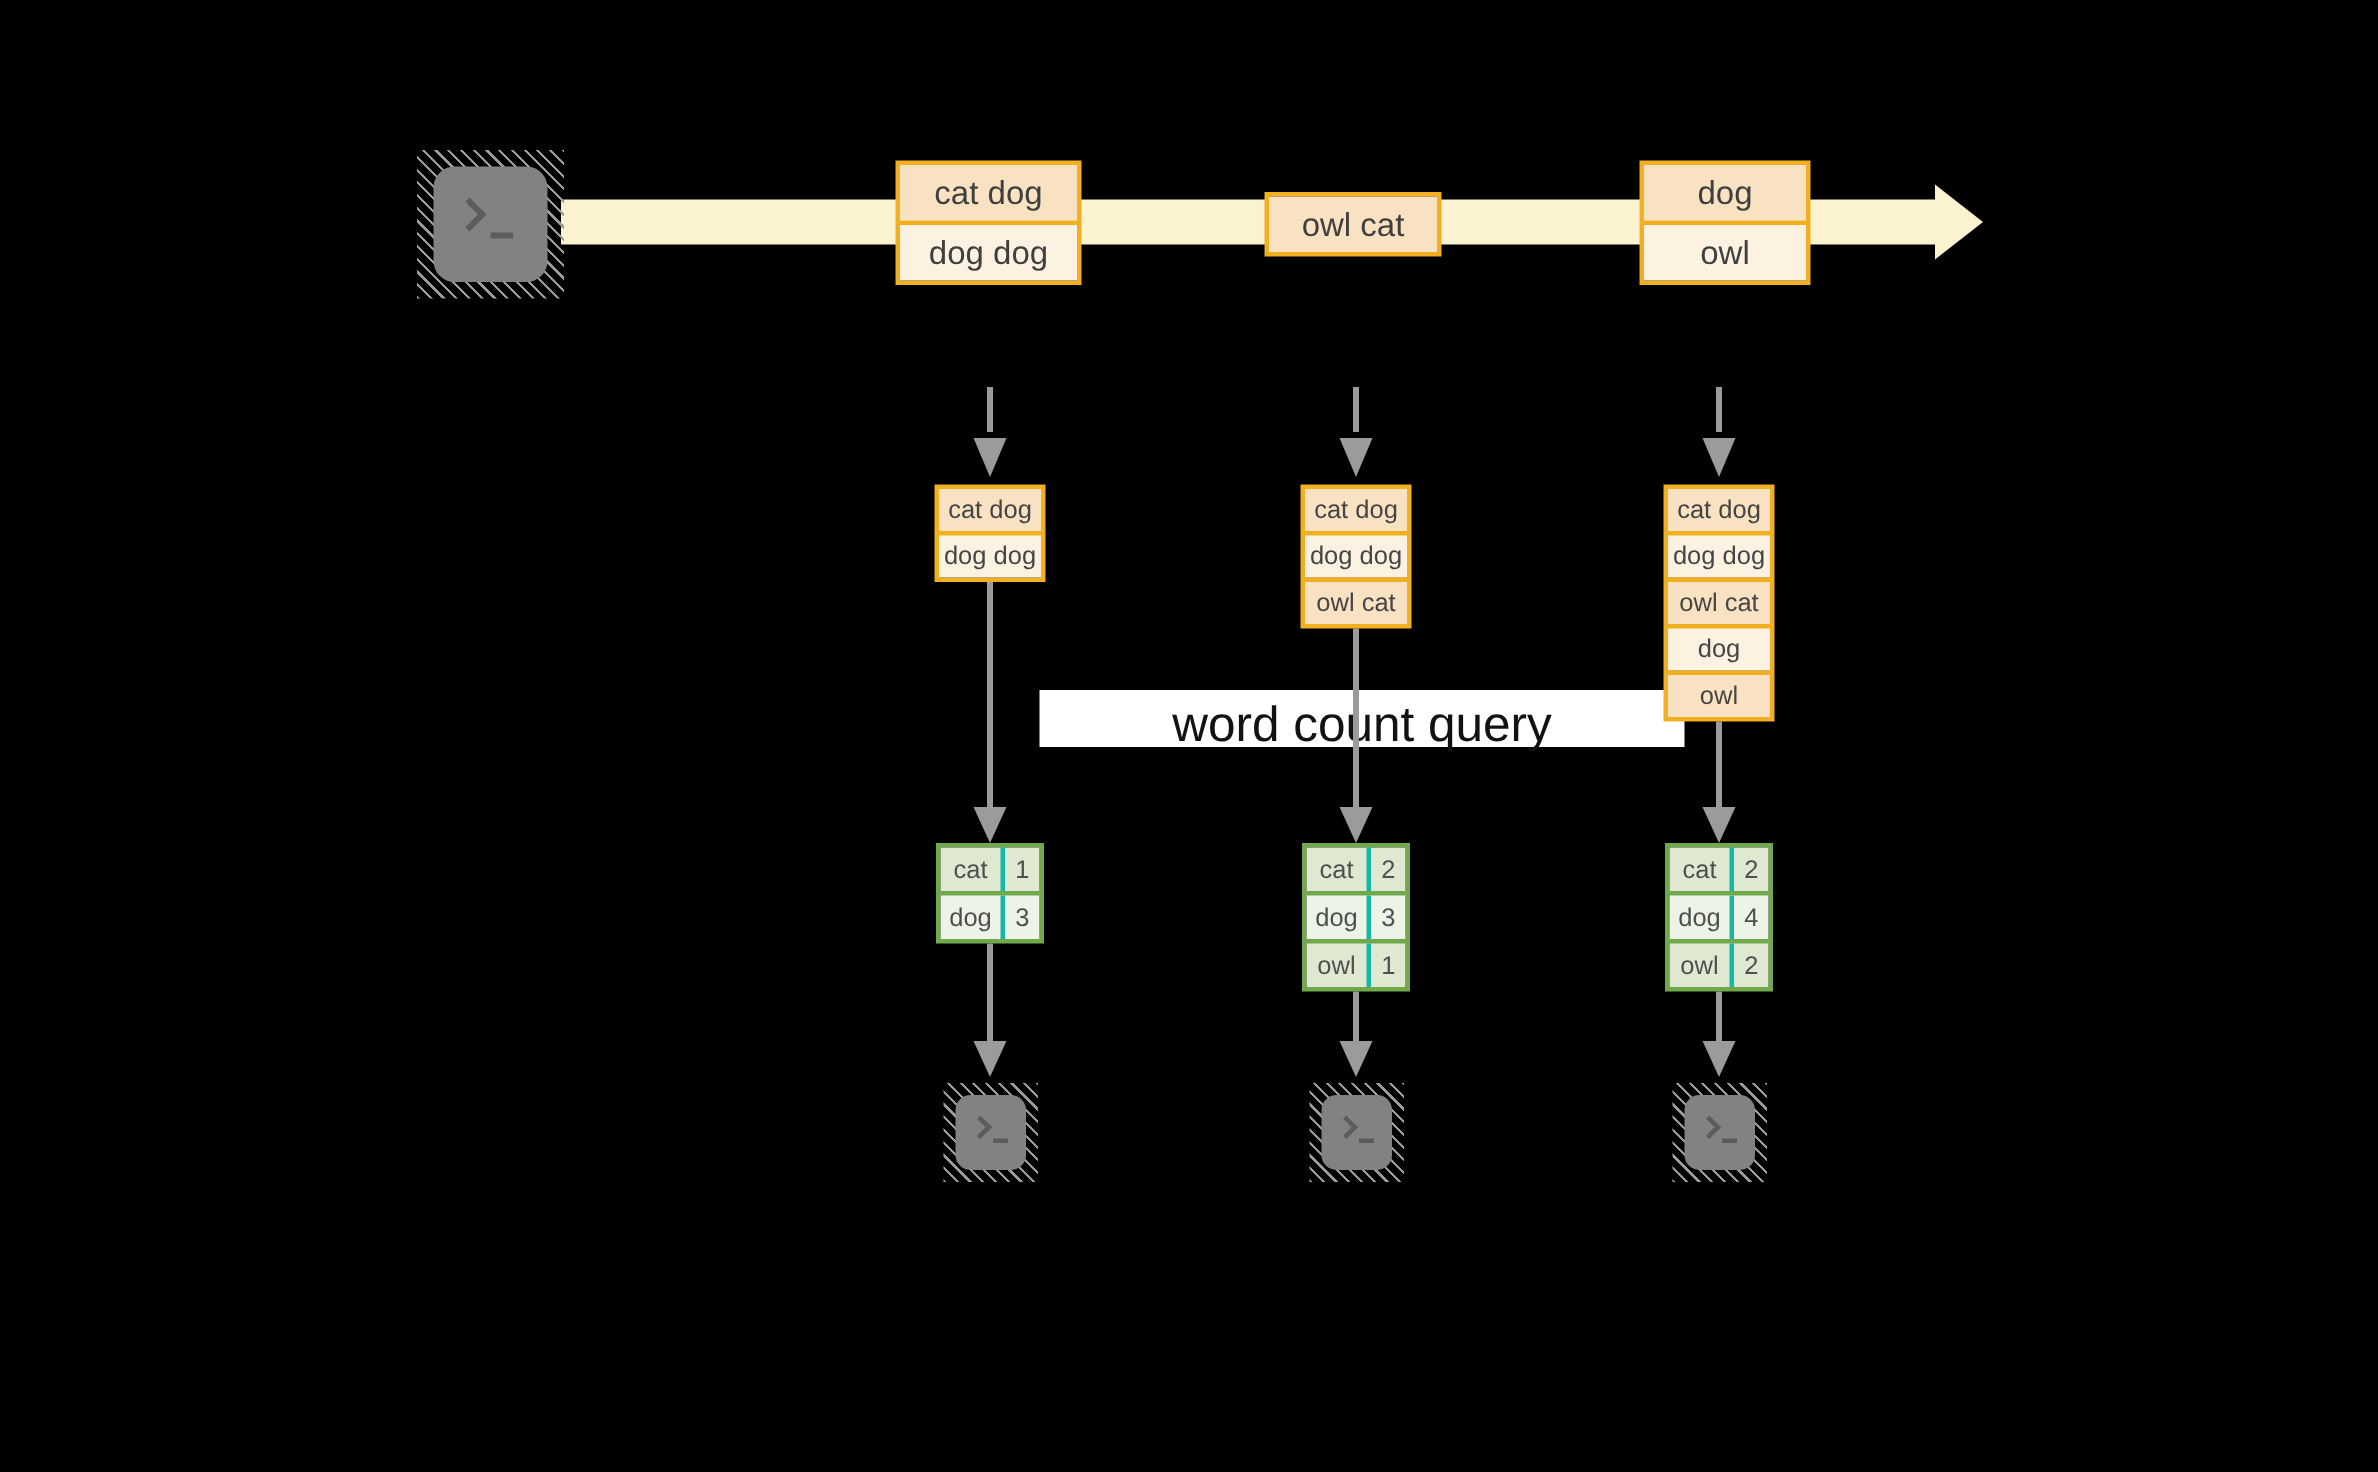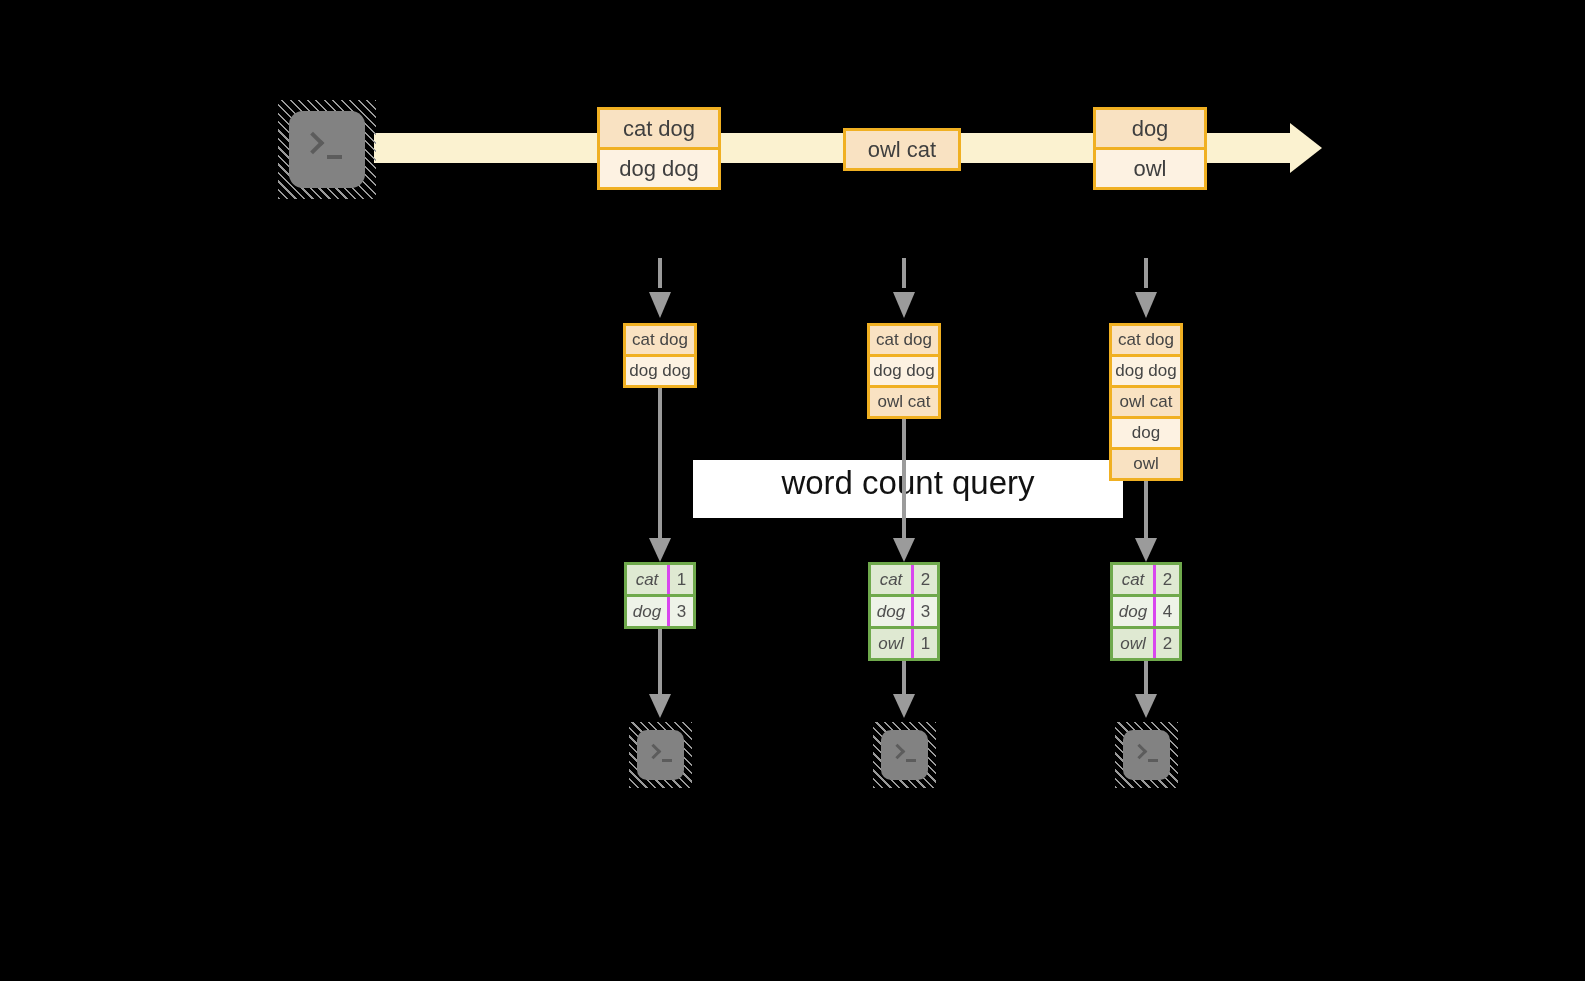--- a/index.html
+++ b/index.html
@@ -37,28 +37,28 @@
   .head-down{width:0;height:0;border-left:11px solid transparent;border-right:11px solid transparent;
              border-top:24px solid #9b9b9b;z-index:2;}
   .dashhead{border-top-width:26px;}
 
   
   .stack{width:68px;border:3px solid #f0b022;top:323px;z-index:3;}
   .stack .cell{height:28px;line-height:28px;text-align:center;font-size:17px;color:#454545;}
   .stack .cell + .cell{border-top:3px solid #f0b022;}
 
   
-  .band{left:693px;top:460px;width:430px;height:58px;background:#ffffff;z-index:1;
+  .band{left:693px;top:460px;width:430px;height:38px;background:#ffffff;z-index:1;
         text-align:center;line-height:46px;font-size:33px;color:#121212;}
 
   
   .rtable{border:3px solid #6fa94c;top:562px;z-index:3;}
   .rrow{display:flex;}
   .rrow + .rrow{border-top:3px solid #6fa94c;}
-  .rrow .wcell{width:40px;border-right:3px solid #d946ef;font-style:italic;}
+  .rrow .wcell{width:40px;border-right:3px solid #14b8a6;}
   .rrow .ccell{width:23px;}
   .rrow div{height:29px;line-height:29px;text-align:center;font-size:17px;color:#4f4f4f;}
   .g-dark{background:#dfe9d2;}
   .g-light{background:#eef3e8;}
 </style>
 </head>
 <body>
 
 <div class="canvas">
 

